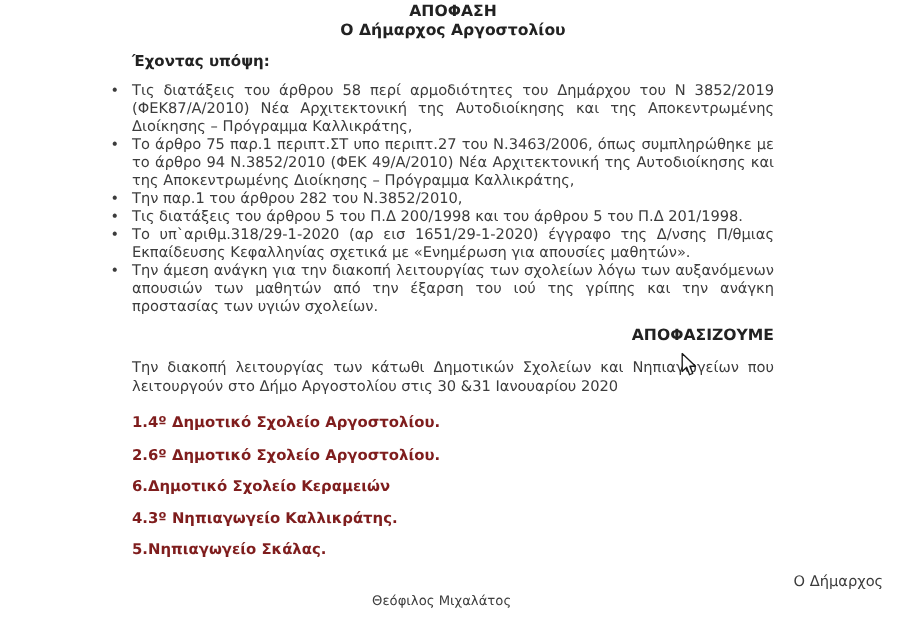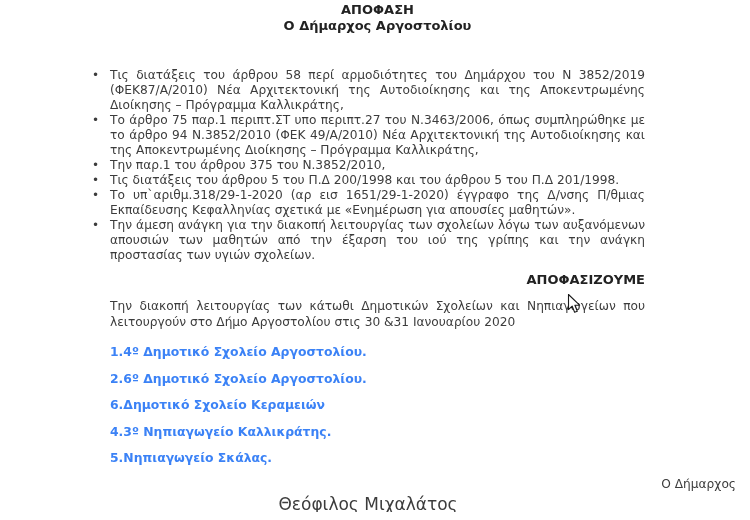--- a/index.html
+++ b/index.html
@@ -59,60 +59,61 @@
     top: 299px; left: 110px; width: 535px;
     text-align: justify;
     font-size: 12.2px;
     line-height: 15.5px;
   }
   .schools {
     position: absolute;
     top: 344px; left: 110px; width: 535px;
     font-weight: bold;
     font-size: 12.4px;
-    color: #3b82f6;
+    color: #7f1d1d;
   }
   .schools .school-item {
     line-height: 15px;
     margin-bottom: 11.5px;
   }
   .signature-role {
     position: absolute;
     top: 477px; left: 0; width: 736px;
     text-align: right;
     font-size: 12.2px;
   }
   .signature-name {
     position: absolute;
     top: 494px; left: 0; width: 736px;
     text-align: center;
-    font-size: 17px;
+    font-size: 11px;
   }
   .mouse-cursor {
     position: absolute;
     left: 567px; top: 294px;
     width: 14px; height: 21px;
     pointer-events: none;
   }
 </style>
 </head>
 <body>
 
 <div class="page">
 
   <div class="title-block">
     <div>ΑΠΟΦΑΣΗ</div>
     <div>Ο Δήμαρχος Αργοστολίου</div>
   </div>
 
+  <div class="preamble-heading">Έχοντας υπόψη:</div>
 
   <ul class="considerations">
     <li><span class="bullet-dot">•</span><span>Τις διατάξεις του άρθρου 58 περί αρμοδιότητες του Δημάρχου του Ν 3852/2019 (ΦΕΚ87/Α/2010) Νέα Αρχιτεκτονική της Αυτοδιοίκησης και της Αποκεντρωμένης Διοίκησης – Πρόγραμμα Καλλικράτης,</span></li>
     <li><span class="bullet-dot">•</span><span>Το άρθρο 75 παρ.1 περιπτ.ΣΤ υπο περιπτ.27 του Ν.3463/2006, όπως συμπληρώθηκε με το άρθρο 94 Ν.3852/2010 (ΦΕΚ 49/Α/2010) Νέα Αρχιτεκτονική της Αυτοδιοίκησης και της Αποκεντρωμένης Διοίκησης – Πρόγραμμα Καλλικράτης,</span></li>
-    <li><span class="bullet-dot">•</span><span>Την παρ.1 του άρθρου 375 του Ν.3852/2010,</span></li>
+    <li><span class="bullet-dot">•</span><span>Την παρ.1 του άρθρου 282 του Ν.3852/2010,</span></li>
     <li><span class="bullet-dot">•</span><span>Τις διατάξεις του άρθρου 5 του Π.Δ 200/1998 και του άρθρου 5 του Π.Δ 201/1998.</span></li>
     <li><span class="bullet-dot">•</span><span>Το υπ`αριθμ.318/29-1-2020 (αρ εισ 1651/29-1-2020) έγγραφο της Δ/νσης Π/θμιας Εκπαίδευσης Κεφαλληνίας σχετικά με «Ενημέρωση για απουσίες μαθητών».</span></li>
     <li><span class="bullet-dot">•</span><span>Την άμεση ανάγκη για την διακοπή λειτουργίας των σχολείων λόγω των αυξανόμενων απουσιών των μαθητών από την έξαρση του ιού της γρίπης και την ανάγκη προστασίας των υγιών σχολείων.</span></li>
   </ul>
 
   <div class="decision-heading">ΑΠΟΦΑΣΙΖΟΥΜΕ</div>
 
   <div class="decision-paragraph">Την διακοπή λειτουργίας των κάτωθι Δημοτικών Σχολείων και Νηπιαγωγείων που λειτουργούν στο Δήμο Αργοστολίου στις 30 &amp;31 Ιανουαρίου 2020</div>
 
   <div class="schools">

